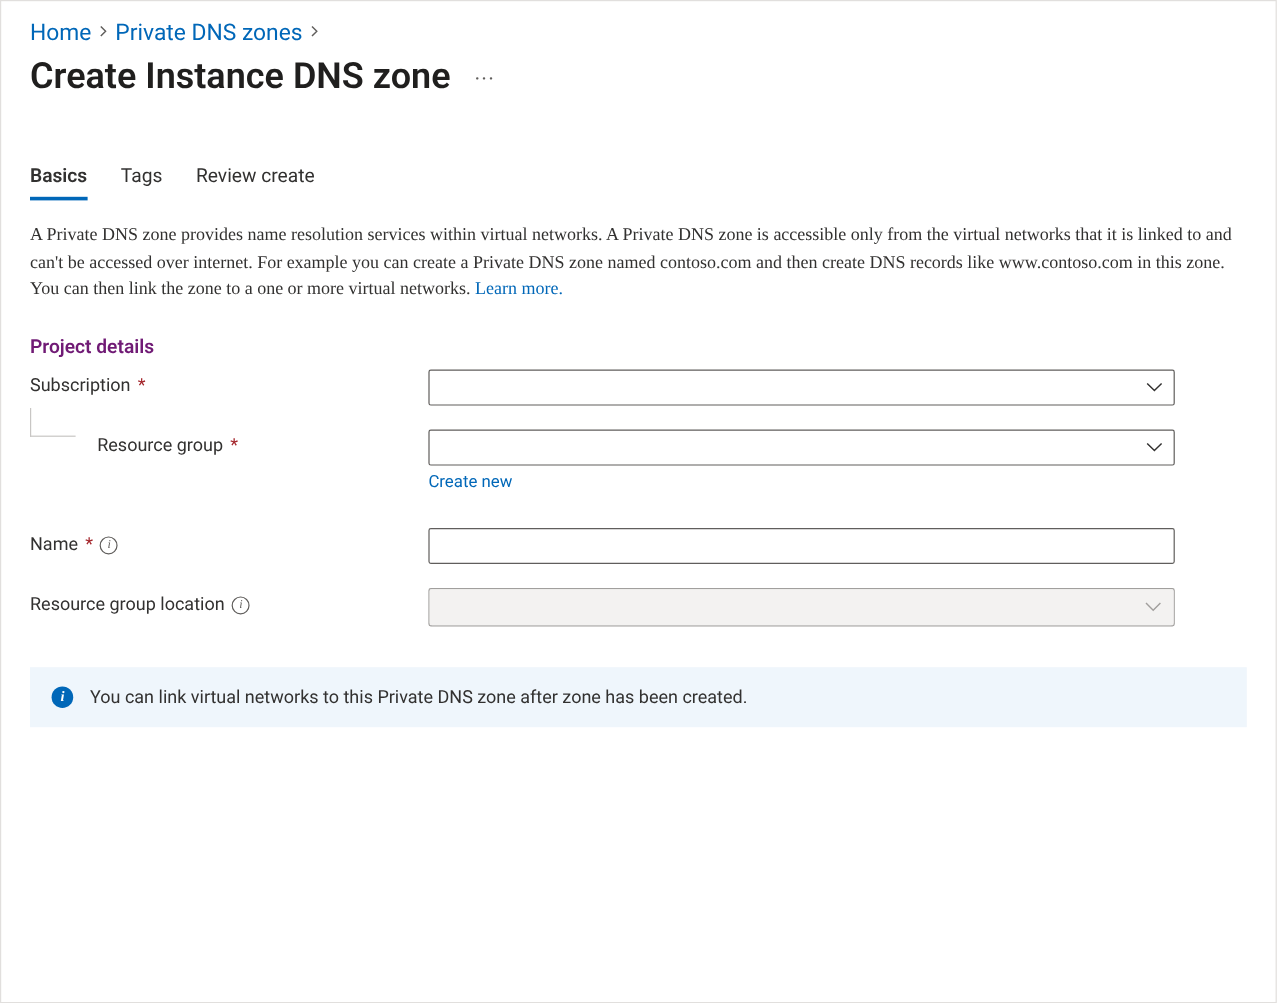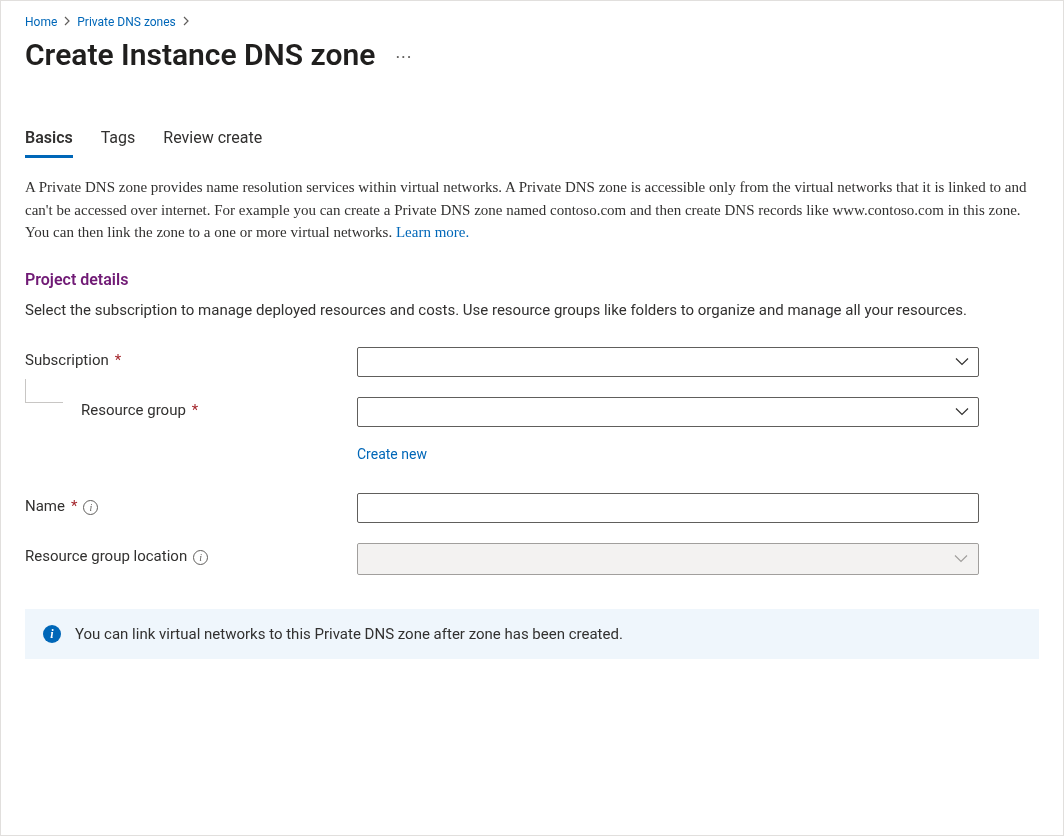--- a/index.html
+++ b/index.html
@@ -14,21 +14,21 @@
       width: 1064px;
       height: 836px;
       border: 1px solid #e1dfdd;
       padding: 0;
       overflow: hidden;
     }
     .page {
       padding: 14px 24px 24px 24px;
     }
     .breadcrumb {
-      font-size: 12px;
+      font-size: 19px;
       margin-bottom: 8px;
       display: flex;
       align-items: center;
       gap: 6px;
     }
     .breadcrumb a {
       color: #0067b8;
       text-decoration: none;
       cursor: pointer;
     }
@@ -169,21 +169,21 @@
     }
     .disabled-input .chevron svg path {
       stroke: #a19f9d;
     }
     .create-new {
       color: #0067b8;
       font-size: 14px;
       text-decoration: none;
       cursor: pointer;
       display: inline-block;
-      margin-top: 19px;
+      margin-top: 6px;
     }
     .indent-row .form-label-col {
       display: flex;
       align-items: center;
     }
     .indent-marker {
       width: 38px;
       height: 24px;
       border-left: 1px solid #c8c6c4;
       border-bottom: 1px solid #c8c6c4;
@@ -254,21 +254,20 @@
     <div class="tab active">Basics</div>
     <div class="tab">Tags</div>
     <div class="tab">Review create</div>
   </div>
 
   <p class="desc">
     <span>A Private DNS zone provides name resolution services within virtual networks. A Private DNS zone is accessible only from the virtual networks that it is linked to and can't be accessed over internet. For example you can create a Private DNS zone named contoso.com and then create DNS records like www.contoso.com in this zone. You can then link the zone to a one or more virtual networks.  </span><a class="learn-more">Learn more.</a>
   </p>
 
   <h2 class="section-heading">Project details</h2>
-  <p class="section-sub">Select the subscription to manage deployed resources and costs. Use resource groups like folders to organize and manage all your resources.</p>
 
   <div class="form-row">
     <div class="form-label-col">
       <span>Subscription</span>
       <span class="req">*</span>
     </div>
     <div class="form-control-col">
       <div class="select-wrapper">
         <div class="select-input"></div>
         <span class="chevron">

